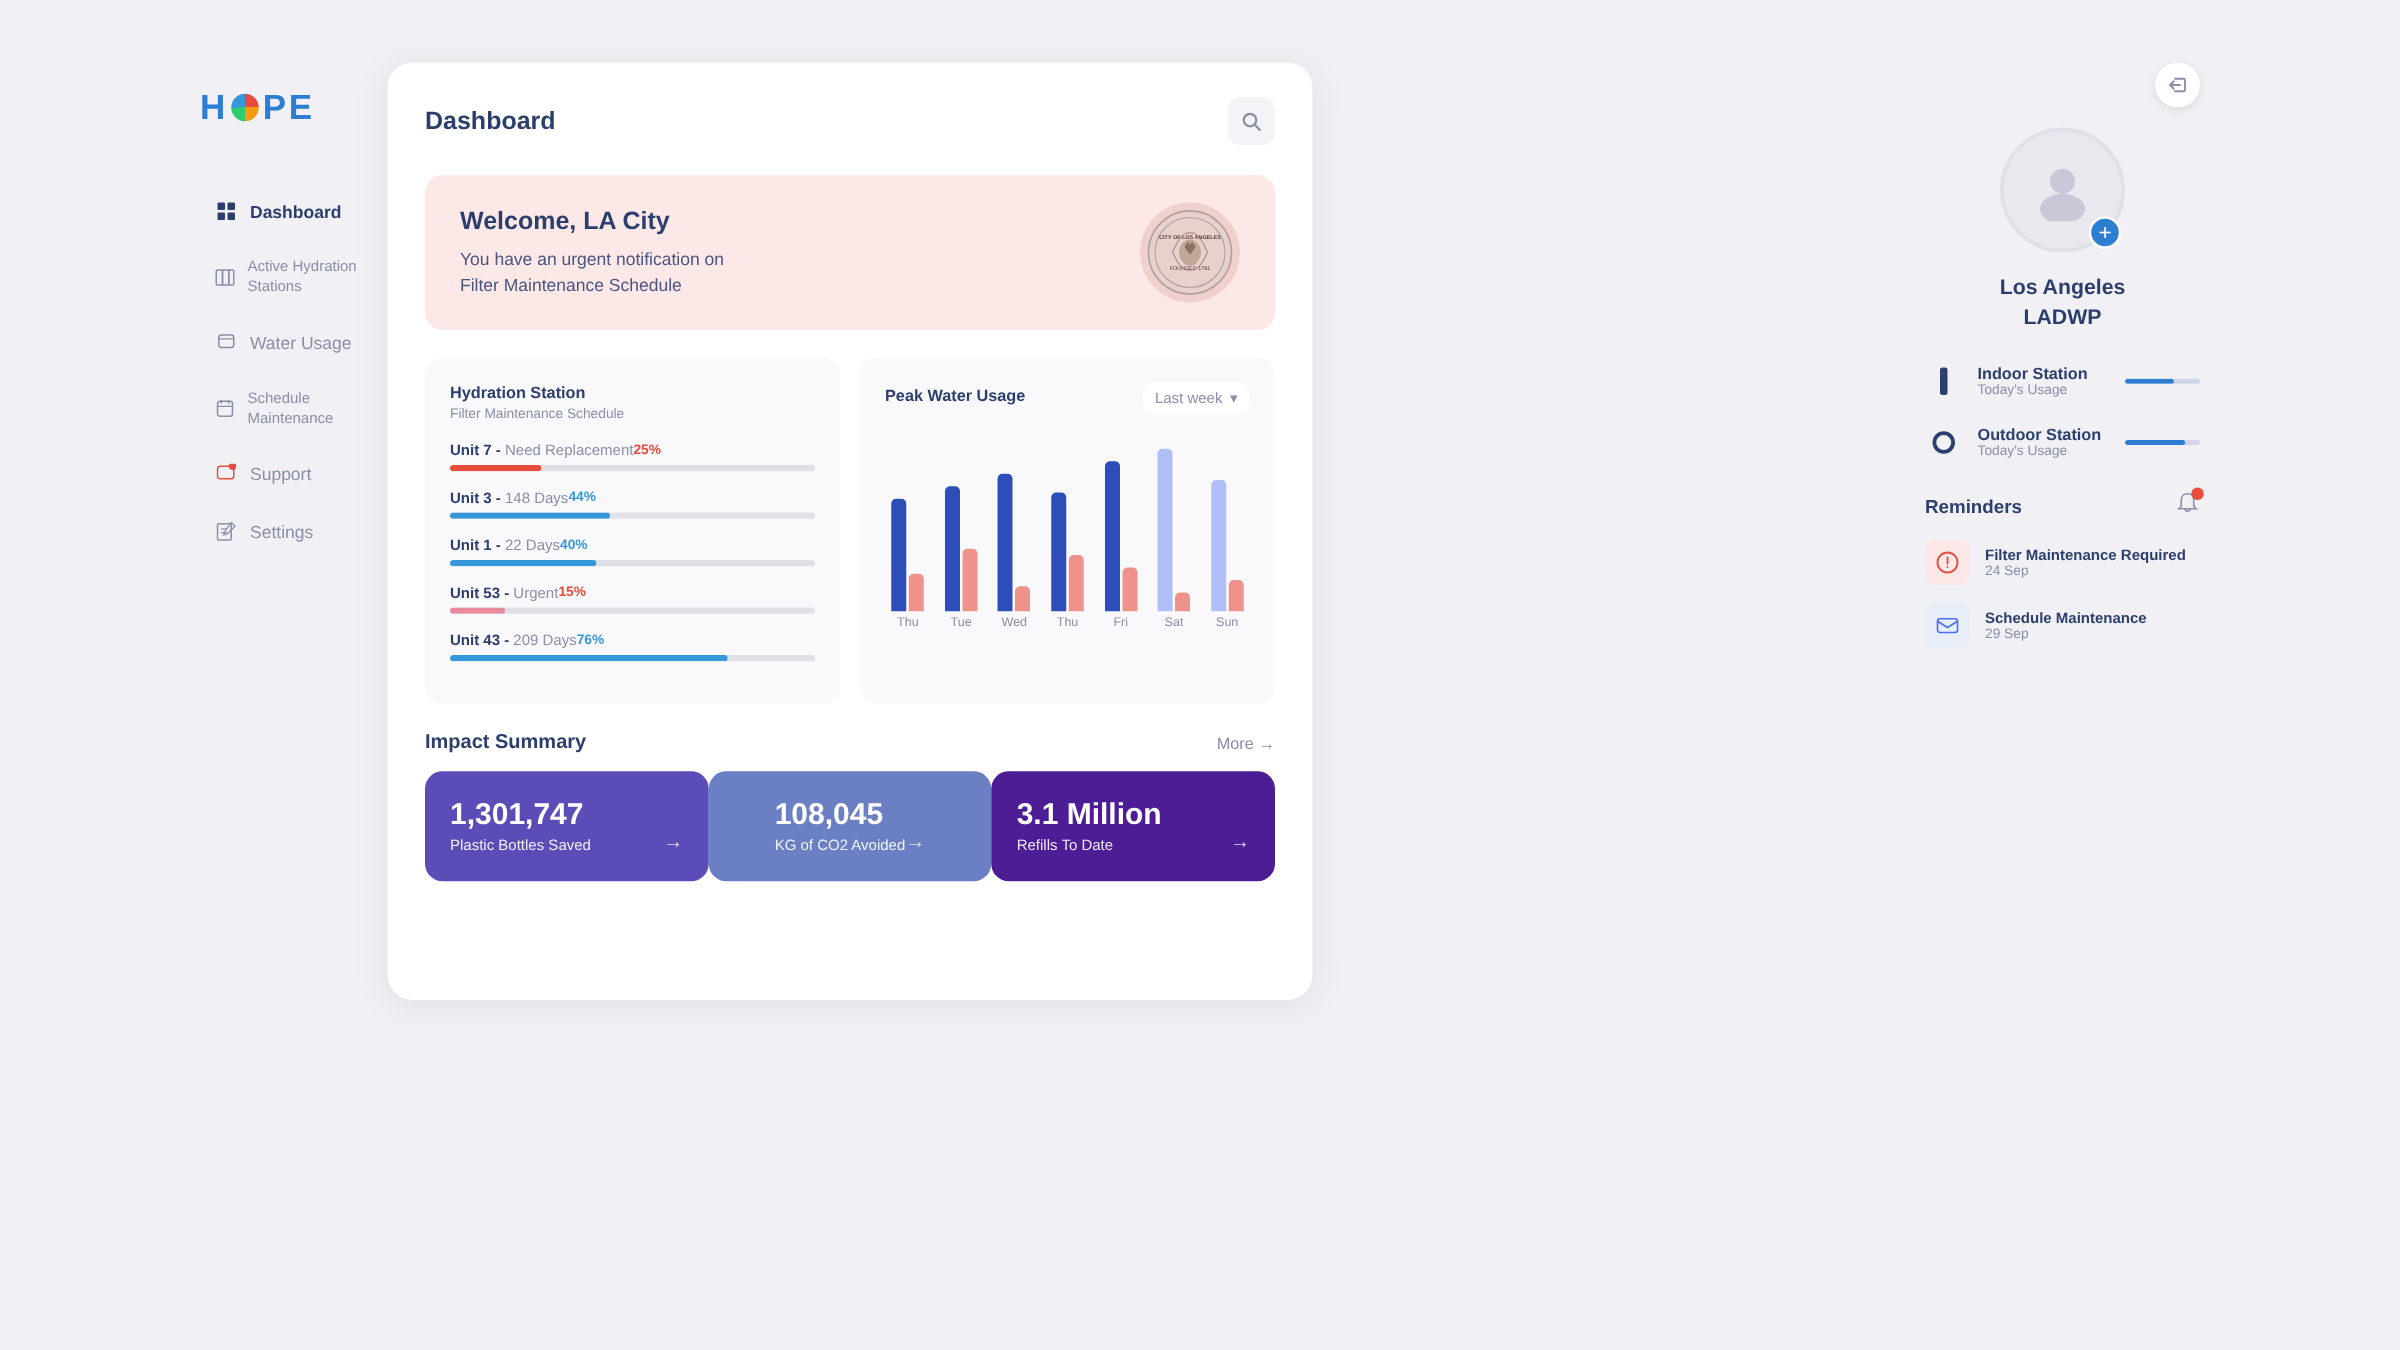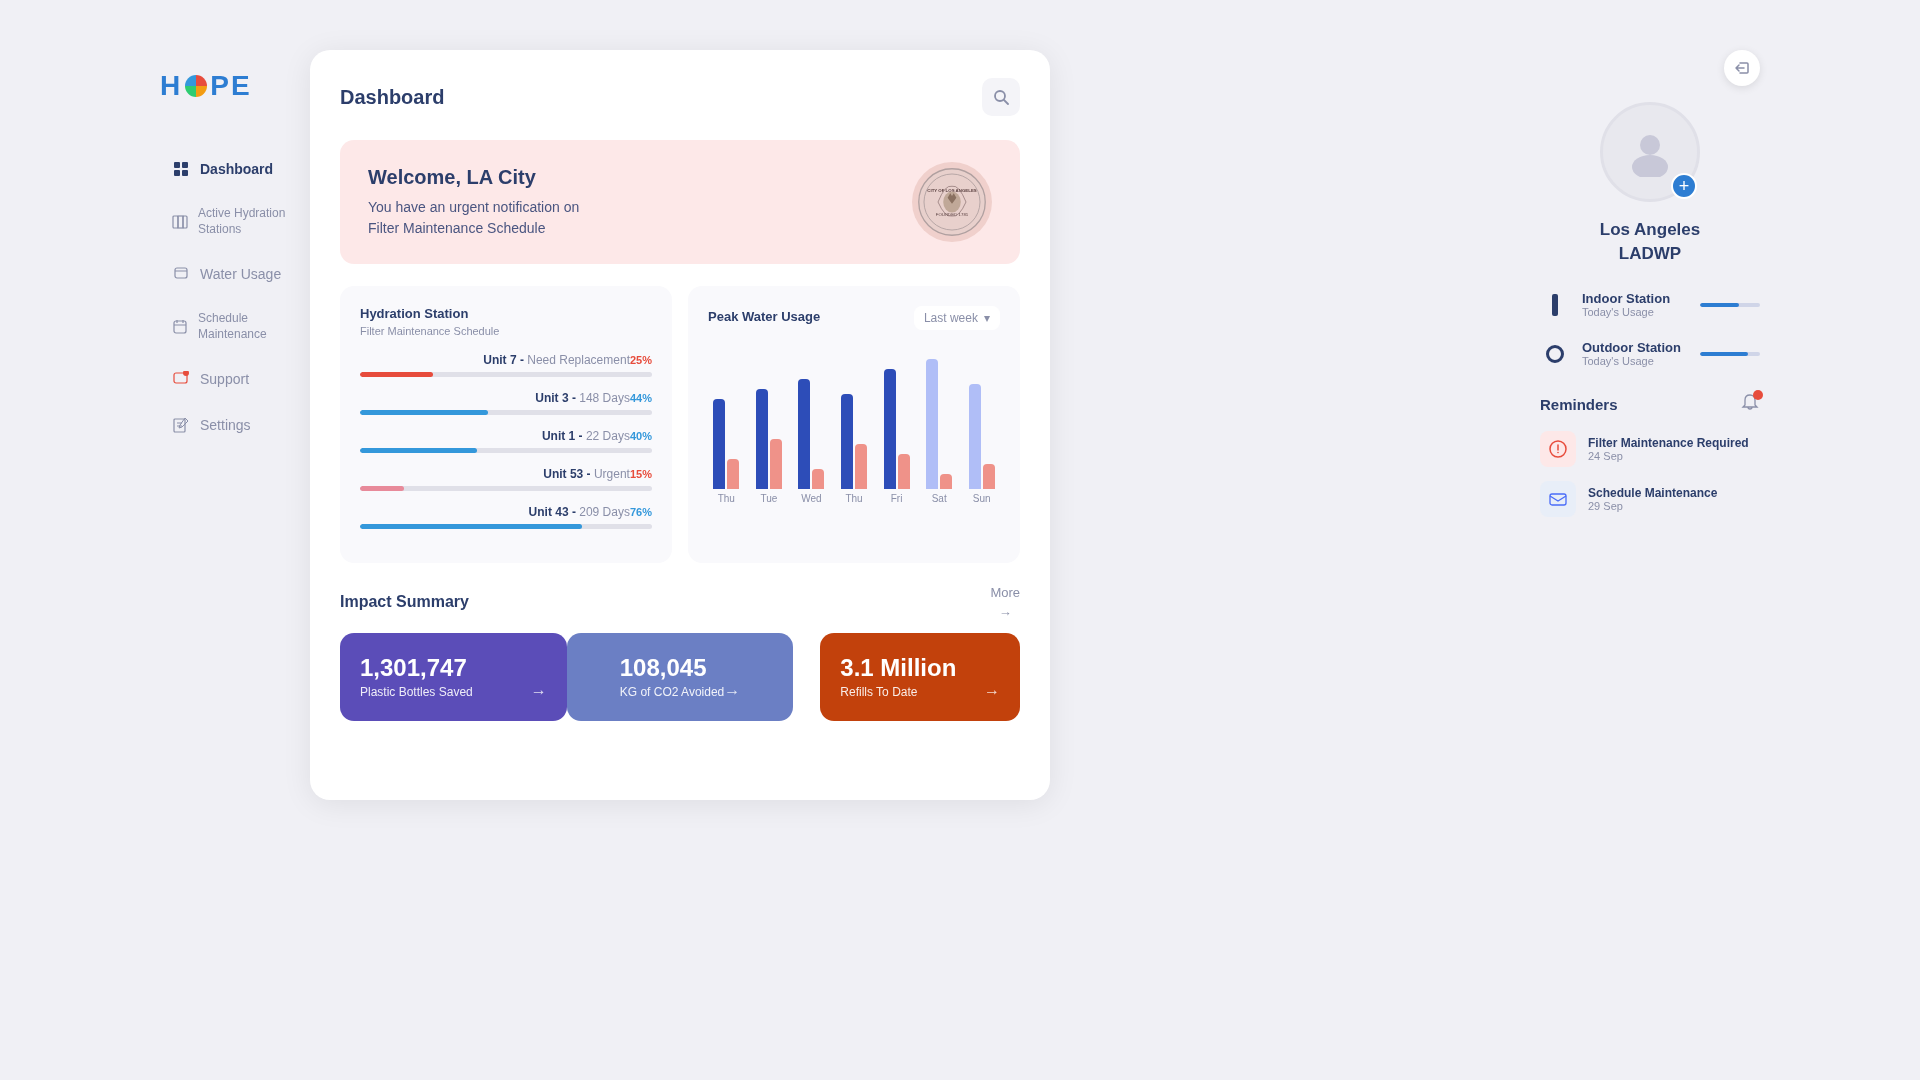--- a/index.html
+++ b/index.html
@@ -418,21 +418,21 @@
     }
 
     
     .filter-item {
       margin-bottom: 14px;
     }
 
     .filter-label {
       display: flex;
       align-items: center;
-      justify-content: flex-end;
+      justify-content: flex-start;
       margin-bottom: 5px;
     }
 
     .filter-name {
       font-size: 12px;
       color: #2c3e6b;
       font-weight: 600;
     }
 
     .filter-name span {
@@ -538,40 +538,39 @@
       color: #2c3e6b;
     }
 
     .more-link {
       font-size: 13px;
       color: #8a8fa8;
       display: flex;
       align-items: center;
       gap: 4px;
       cursor: pointer;
-      flex-direction: column;
     }
 
     .impact-cards {
       display: grid;
       grid-template-columns: 1fr 1fr 1fr;
     }
 
     .impact-card {
       border-radius: 14px;
       padding: 22px 20px;
       color: #fff;
       display: flex;
       align-items: flex-end;
       justify-content: space-between;
     }
 
     .impact-card-purple { background: #5b4db8; }
     .impact-card-blue { background: #6b7fc4; justify-content: center; }
-    .impact-card-pink { background: #c2410c; margin-left: 27px; }
+    .impact-card-pink { background: #4c1d95; }
 
     .impact-card-content {}
 
     .impact-number {
       font-size: 24px;
       font-weight: 800;
       line-height: 1.1;
       margin-bottom: 4px;
     }
 

